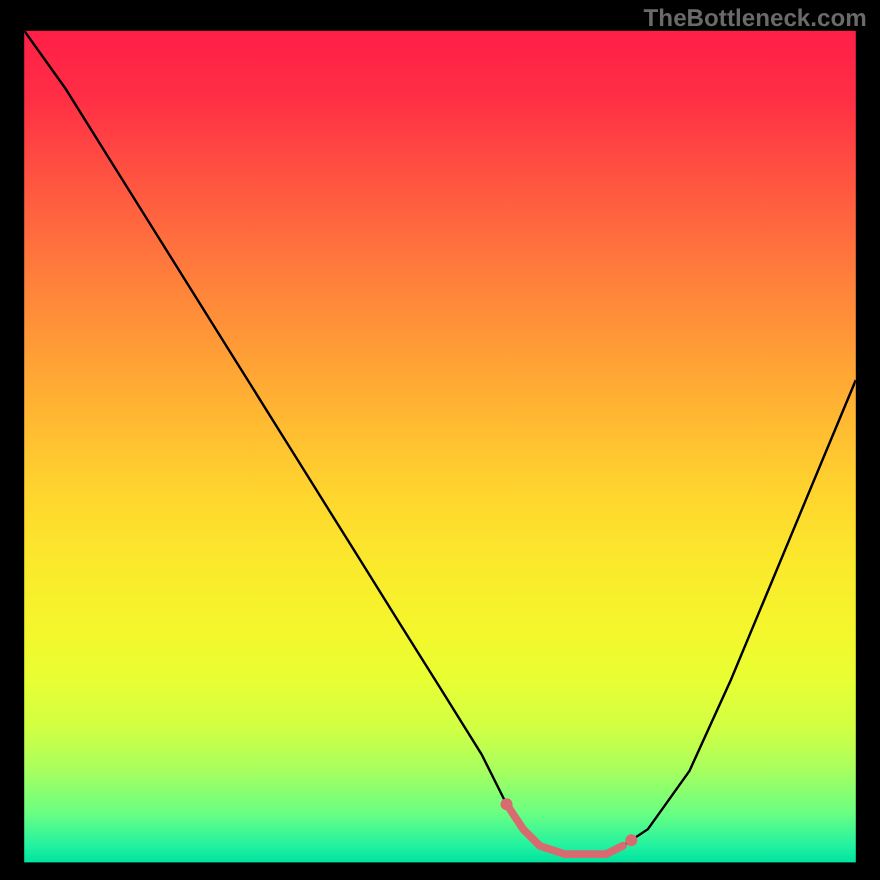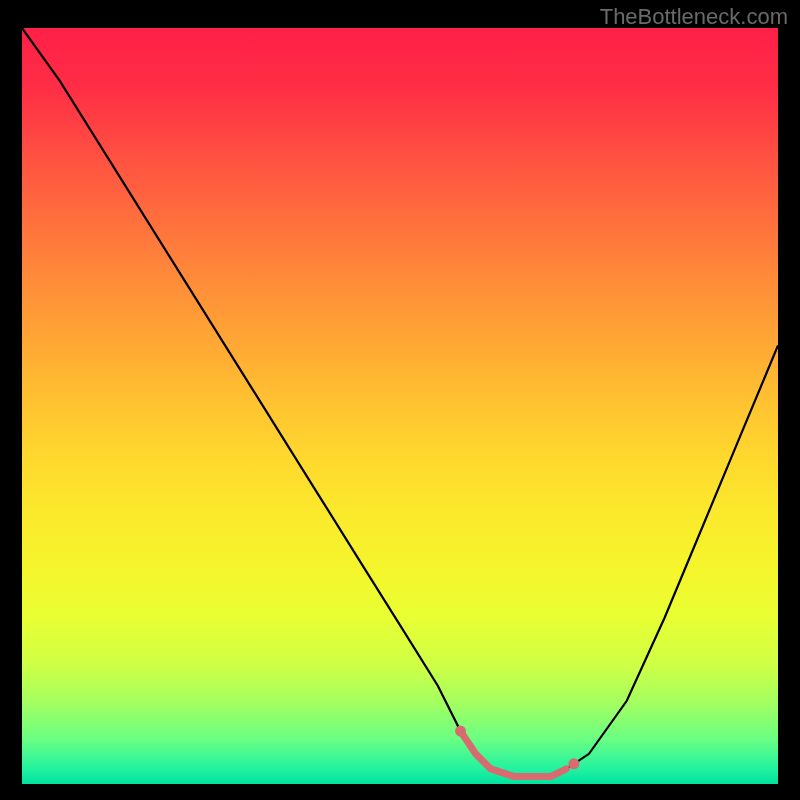--- a/index.html
+++ b/index.html
@@ -10,21 +10,21 @@
     position: relative;
     font-family: Arial, sans-serif;
     overflow: hidden;
   }
   .watermark {
     position: absolute;
     top: 4px;
     right: 12px;
     color: #6a6a6a;
     font-size: 22px;
-    font-weight: 400;
+    font-weight: 700;
     z-index: 10;
   }
   .plot-area {
     position: absolute;
     left: 22px;
     top: 28px;
     width: 756px;
     height: 756px;
   }
   .gradient-bg {

